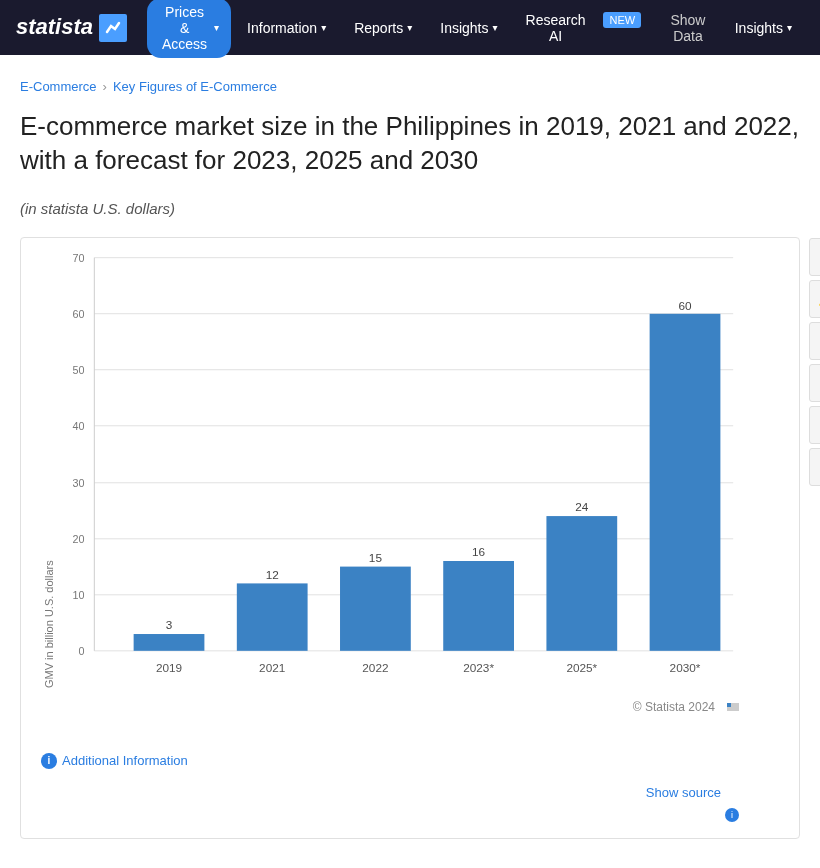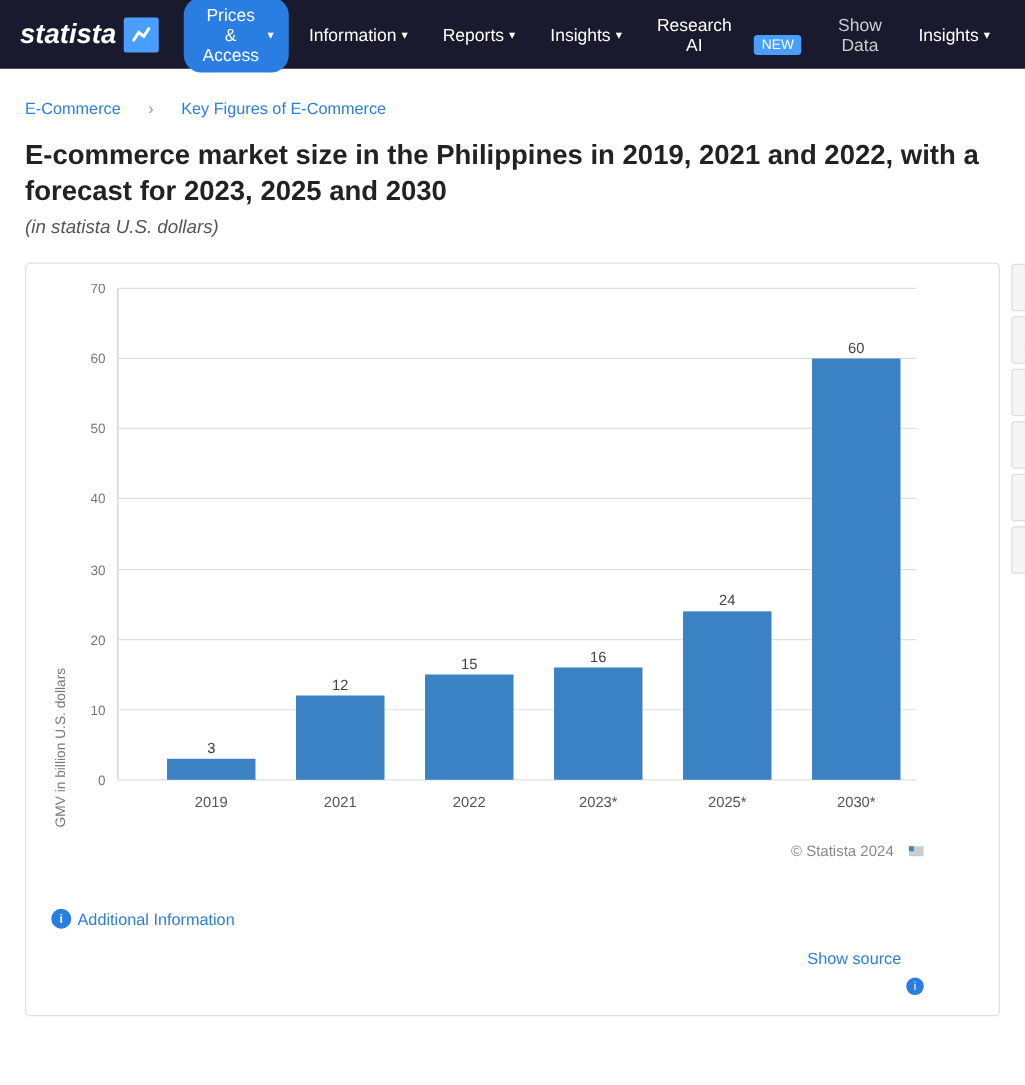--- a/index.html
+++ b/index.html
@@ -46,21 +46,21 @@
     }
     .nav-btn.active {
       background: #2a7de1;
       color: #fff;
     }
     .nav-btn .caret {
       font-size: 10px;
     }
     .nav-btn.new-badge {
       display: flex;
-      align-items: flex-end;
+      align-items: flex-start;
       gap: 18px;
     }
     .badge-new {
       background: #4a9eff;
       color: #fff;
       font-size: 11px;
       padding: 2px 6px;
       border-radius: 3px;
       font-weight: normal;
     }
@@ -76,30 +76,30 @@
     
     .content {
       padding: 24px 20px;
     }
     .breadcrumb {
       font-size: 13px;
       color: #2a7de1;
       margin-bottom: 16px;
       display: flex;
       align-items: center;
-      gap: 22px;
+      gap: 6px;
     }
     .breadcrumb a { color: #2a7de1; text-decoration: none; }
     .breadcrumb .sep { color: #999; }
     .chart-title {
-      font-size: 22px;
-      font-weight: bold;
+      font-size: 26px;
+      font-weight: normal;
       color: #222;
       line-height: 1.3;
-      margin-bottom: 6px;
+      margin-bottom: 22px;
     }
     .chart-subtitle {
       font-size: 15px;
       color: #555;
       font-style: italic;
       margin-bottom: 20px;
     }
 
     
     .chart-wrapper {

